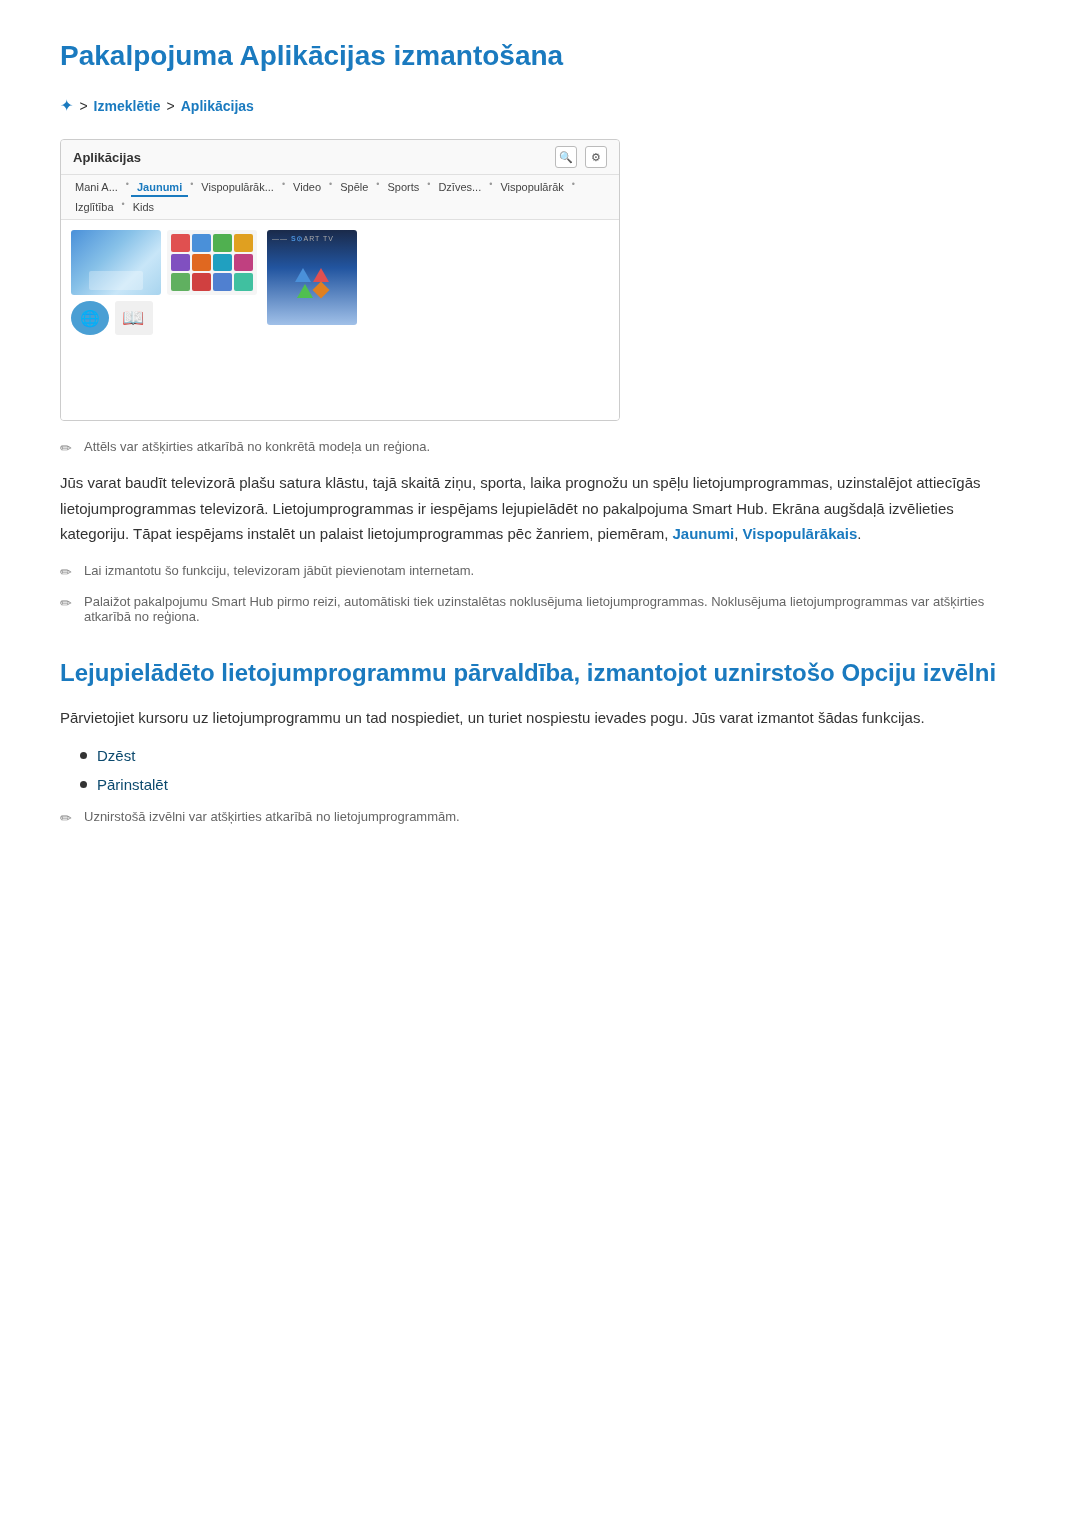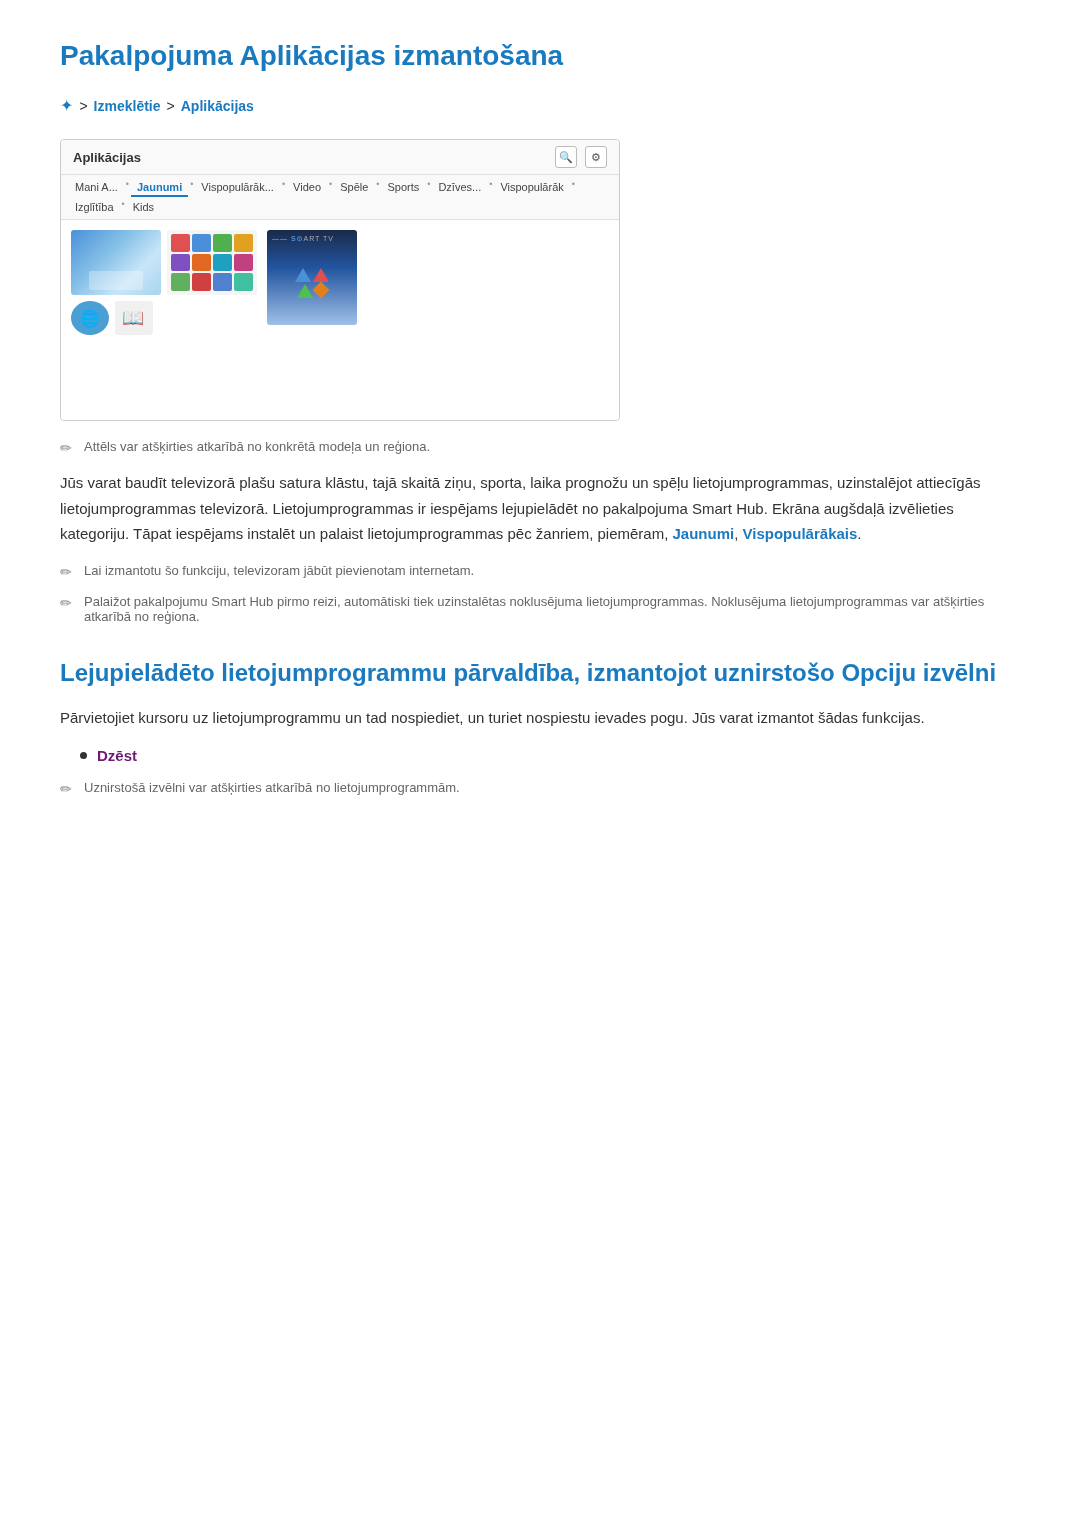--- a/index.html
+++ b/index.html
@@ -259,22 +259,22 @@
       font-size: 15px;
     }
     .bullet-dot {
       width: 7px;
       height: 7px;
       background: #333;
       border-radius: 50%;
       flex-shrink: 0;
     }
     .bullet-list li .item-label {
-      color: #701a75;
-      font-weight: 700;
+      color: #0c4a6e;
+      font-weight: 400;
     }
 
     
     .c1 { background: #e05050; }
     .c2 { background: #4a90d9; }
     .c3 { background: #50b050; }
     .c4 { background: #e0a020; }
     .c5 { background: #8050c0; }
     .c6 { background: #e06820; }
     .c7 { background: #20a0c0; }
@@ -395,18 +395,22 @@
 
 <h2>Lejupielādēto lietojumprogrammu pārvaldība, izmantojot uznirstošo Opciju izvēlni</h2>
 
 <p class="body-text">Pārvietojiet kursoru uz lietojumprogrammu un tad nospiediet, un turiet nospiestu ievades pogu. Jūs varat izmantot šādas funkcijas.</p>
 
 <ul class="bullet-list">
   <li>
     <span class="bullet-dot"></span>
     <span class="item-label">Dzēst</span>
   </li>
+  <li>
+    <span class="bullet-dot"></span>
+    <span class="item-label">Pārinstalēt</span>
+  </li>
 </ul>
 
 <div class="note-line">
   <span class="note-icon">✏</span>
   <span>Uznirstošā izvēlni var atšķirties atkarībā no lietojumprogrammām.</span>
 </div>
 
 </body></html>

